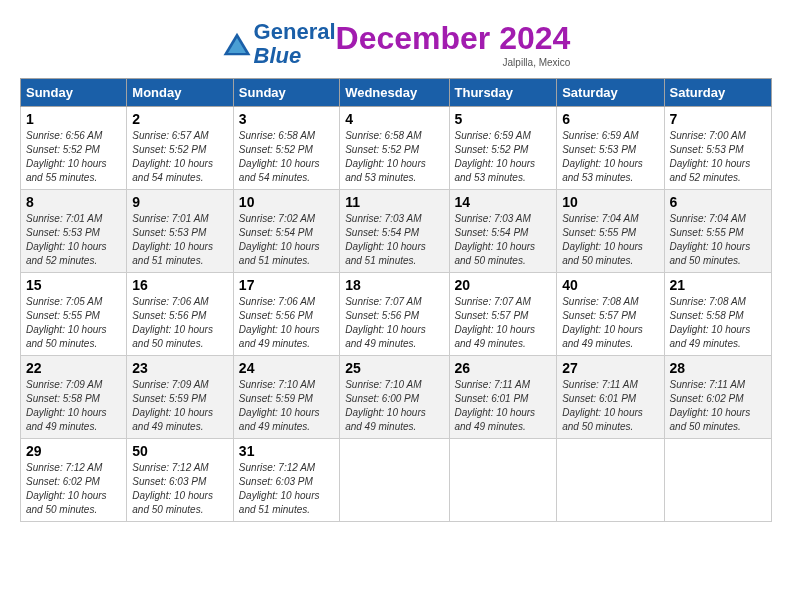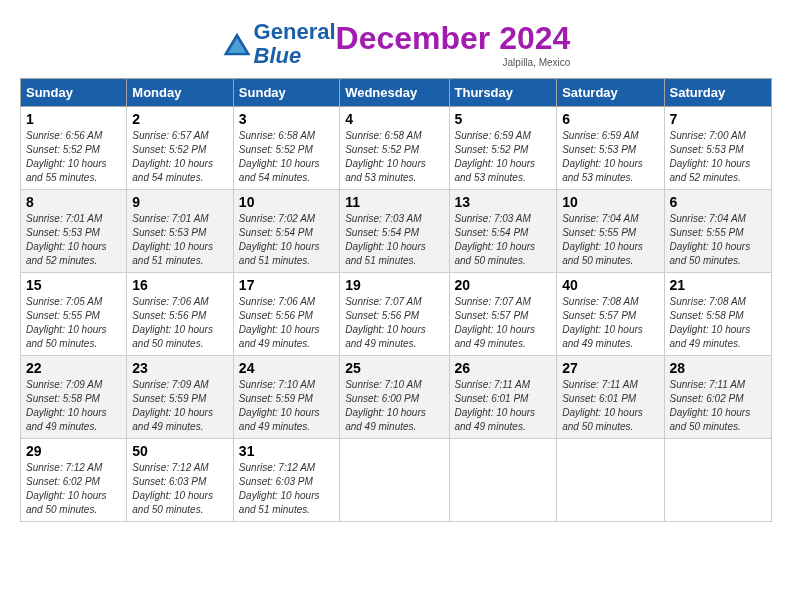--- a/index.html
+++ b/index.html
@@ -164,21 +164,21 @@
       </td>
         <td>
         <span class="day-num">10</span>
         <span class="day-detail">Sunrise: 7:02 AM<br>Sunset: 5:54 PM<br>Daylight: 10 hours and 51 minutes.</span>
       </td>
         <td>
         <span class="day-num">11</span>
         <span class="day-detail">Sunrise: 7:03 AM<br>Sunset: 5:54 PM<br>Daylight: 10 hours and 51 minutes.</span>
       </td>
         <td>
-        <span class="day-num">13</span>
+        <span class="day-num">14</span>
         <span class="day-detail">Sunrise: 7:03 AM<br>Sunset: 5:54 PM<br>Daylight: 10 hours and 50 minutes.</span>
       </td>
         <td>
         <span class="day-num">10</span>
         <span class="day-detail">Sunrise: 7:04 AM<br>Sunset: 5:55 PM<br>Daylight: 10 hours and 50 minutes.</span>
       </td>
         <td>
         <span class="day-num">6</span>
         <span class="day-detail">Sunrise: 7:04 AM<br>Sunset: 5:55 PM<br>Daylight: 10 hours and 50 minutes.</span>
       </td>
@@ -190,21 +190,21 @@
       </td>
         <td>
         <span class="day-num">16</span>
         <span class="day-detail">Sunrise: 7:06 AM<br>Sunset: 5:56 PM<br>Daylight: 10 hours and 50 minutes.</span>
       </td>
         <td>
         <span class="day-num">17</span>
         <span class="day-detail">Sunrise: 7:06 AM<br>Sunset: 5:56 PM<br>Daylight: 10 hours and 49 minutes.</span>
       </td>
         <td>
-        <span class="day-num">19</span>
+        <span class="day-num">18</span>
         <span class="day-detail">Sunrise: 7:07 AM<br>Sunset: 5:56 PM<br>Daylight: 10 hours and 49 minutes.</span>
       </td>
         <td>
         <span class="day-num">20</span>
         <span class="day-detail">Sunrise: 7:07 AM<br>Sunset: 5:57 PM<br>Daylight: 10 hours and 49 minutes.</span>
       </td>
         <td>
         <span class="day-num">40</span>
         <span class="day-detail">Sunrise: 7:08 AM<br>Sunset: 5:57 PM<br>Daylight: 10 hours and 49 minutes.</span>
       </td>

